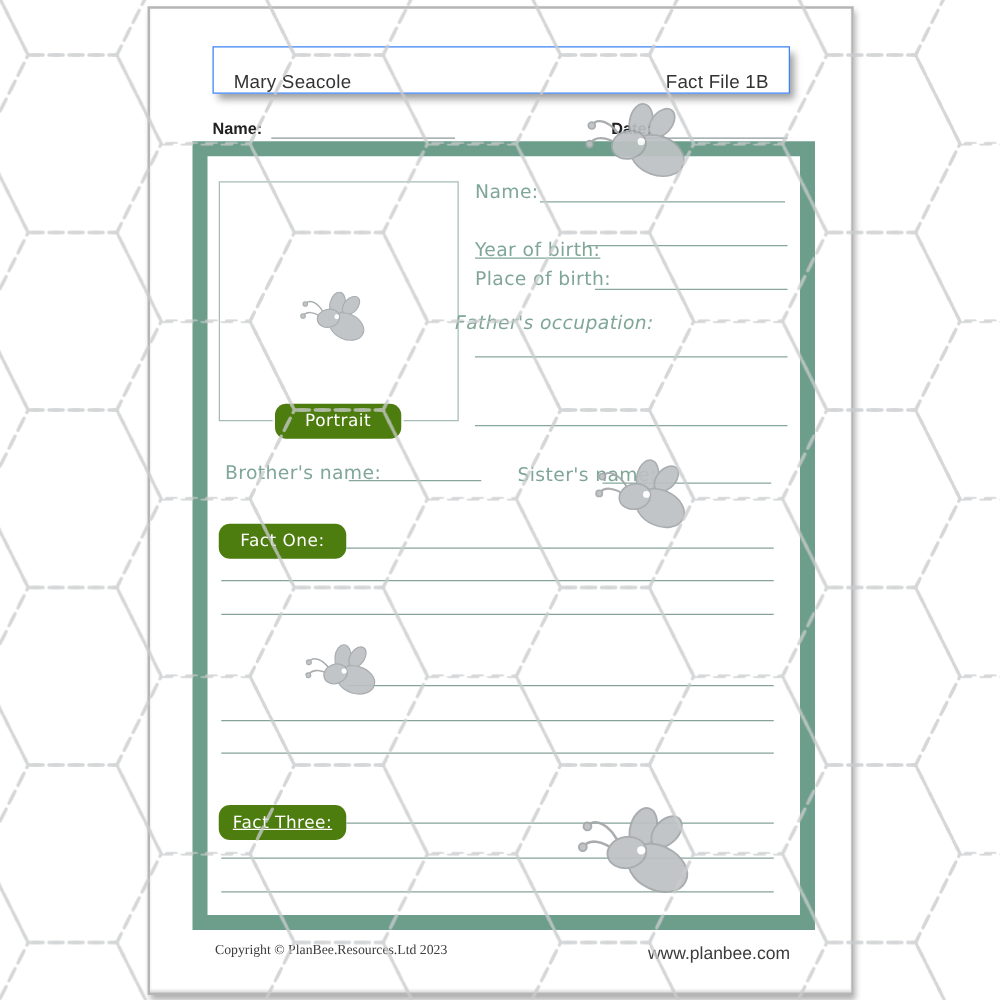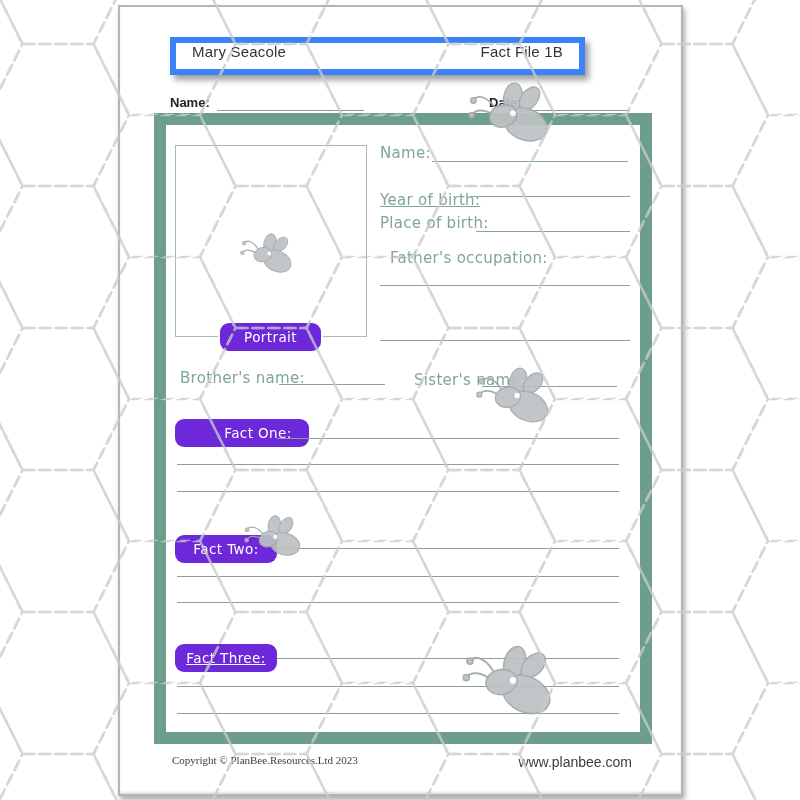--- a/index.html
+++ b/index.html
@@ -2,62 +2,62 @@
 <html><head>
 <meta charset="utf-8">
 <style>
   html,body{margin:0;padding:0;background:#ffffff;}
   .canvas{position:relative;width:800px;height:800px;background:#ffffff;overflow:hidden;
           font-family:"Liberation Sans",sans-serif;}
   
   .sheet{position:absolute;left:118px;top:5px;width:561px;height:787px;background:#ffffff;
          border:2px solid #b5b5b5;box-shadow:2px 4px 5px rgba(0,0,0,0.32), inset 0 -2px 2px rgba(0,0,0,0.12);}
   
-  .header-bar{position:absolute;left:50px;top:30px;width:415px;height:38px;background:#ffffff;
-              border:6px solid #3b82f6;box-shadow:4px 5px 6px rgba(0,0,0,0.38);
-              display:flex;align-items:flex-start;justify-content:space-between;
+  .header-bar{position:absolute;left:50px;top:30px;width:462px;height:38px;background:#ffffff;
+              border:1px solid #3b82f6;box-shadow:4px 5px 6px rgba(0,0,0,0.38);
+              display:flex;align-items:flex-end;justify-content:space-between;
               padding:0 16px;box-sizing:border-box;}
   .header-bar span{font-size:15px;color:#333;letter-spacing:0.2px;}
   
   .toplabel{position:absolute;font-size:13px;font-weight:bold;color:#222;}
   .lbl-name{left:50px;top:88px;}
   .lbl-date{left:369px;top:88px;}
   .topline{position:absolute;height:0;border-top:1.6px solid #8f979a;}
   .ln-name{left:97px;top:103px;width:147px;}
   .ln-date{left:393px;top:103px;width:117px;}
   
   .greenbox{position:absolute;left:34px;top:106px;width:498px;height:631px;box-sizing:border-box;
             border:12px solid #6d9e8c;background:transparent;}
   
   .portrait-square{position:absolute;left:55px;top:138px;width:190px;height:190px;
                    border:1.5px solid #a6bdb2;background:#fff;}
-  .pill{position:absolute;background:#6d28d9;border-radius:9px;box-shadow:0 0 0 2px rgba(255,255,255,0.9);
+  .pill{position:absolute;background:#4d7c0f;border-radius:9px;box-shadow:0 0 0 2px rgba(255,255,255,0.9);
         display:flex;align-items:center;justify-content:center;
         color:#ffffff;font-family:"DejaVu Sans",sans-serif;font-size:13.5px;letter-spacing:0.4px;}
   .portrait-pill{left:100px;top:316px;width:101px;height:28px;}
   
   .sage{position:absolute;font-family:"DejaVu Sans",sans-serif;font-size:15px;color:#7fa697;letter-spacing:0.3px;}
   .fl-name{left:260px;top:137px;}
   .fl-yob{left:260px;top:184px;text-decoration:underline;}
   .fl-pob{left:260px;top:207px;}
-  .fl-father{left:270px;top:242px;}
+  .fl-father{left:244px;top:242px;font-style:italic;}
   .fl-mother{left:260px;top:297px;}
   .fl-brother{left:60px;top:362px;}
   .fl-sister{left:294px;top:364px;}
   .gline{position:absolute;height:0;border-top:1.5px solid #87a79b;}
   .gl-name{left:312px;top:154px;width:196px;}
   .gl-yob{left:350px;top:189px;width:160px;}
   .gl-pob{left:356px;top:224px;width:154px;}
   .gl-father{left:260px;top:278px;width:250px;}
   .gl-mother{left:260px;top:333px;width:250px;}
   .gl-brother{left:159px;top:377px;width:106px;}
   .gl-sister{left:362px;top:379px;width:135px;}
   
   .fact-pill{width:102px;height:28px;}
-  .fp-one{left:55px;top:412px;padding-left:32px;}
+  .fp-one{left:55px;top:412px;}
   .fp-two{left:55px;top:528px;}
   .fp-three{left:55px;top:637px;text-decoration:underline;}
   .fline{position:absolute;height:0;border-top:1.5px solid #86a399;}
   .f1l1{left:157px;top:431px;width:342px;}
   .f1l2{left:57px;top:457px;width:442px;}
   .f1l3{left:57px;top:484px;width:442px;}
   .f2l1{left:157px;top:541px;width:342px;}
   .f2l2{left:57px;top:569px;width:442px;}
   .f2l3{left:57px;top:595px;width:442px;}
   .f3l1{left:157px;top:651px;width:342px;}
@@ -138,23 +138,20 @@
     <span class="sage fl-sister">Sister's name:</span>
     <div class="gline gl-sister"></div>
 
     <div class="pill fact-pill fp-one">
       <span>Fact One:</span>
     </div>
     <div class="fline f1l1"></div>
     <div class="fline f1l2"></div>
     <div class="fline f1l3"></div>
 
-    <div class="pill fact-pill fp-two">
-      <span>Fact Two:</span>
-    </div>
     <div class="fline f2l1"></div>
     <div class="fline f2l2"></div>
     <div class="fline f2l3"></div>
 
     <div class="pill fact-pill fp-three">
       <span>Fact Three:</span>
     </div>
     <div class="fline f3l1"></div>
     <div class="fline f3l2"></div>
     <div class="fline f3l3"></div>

